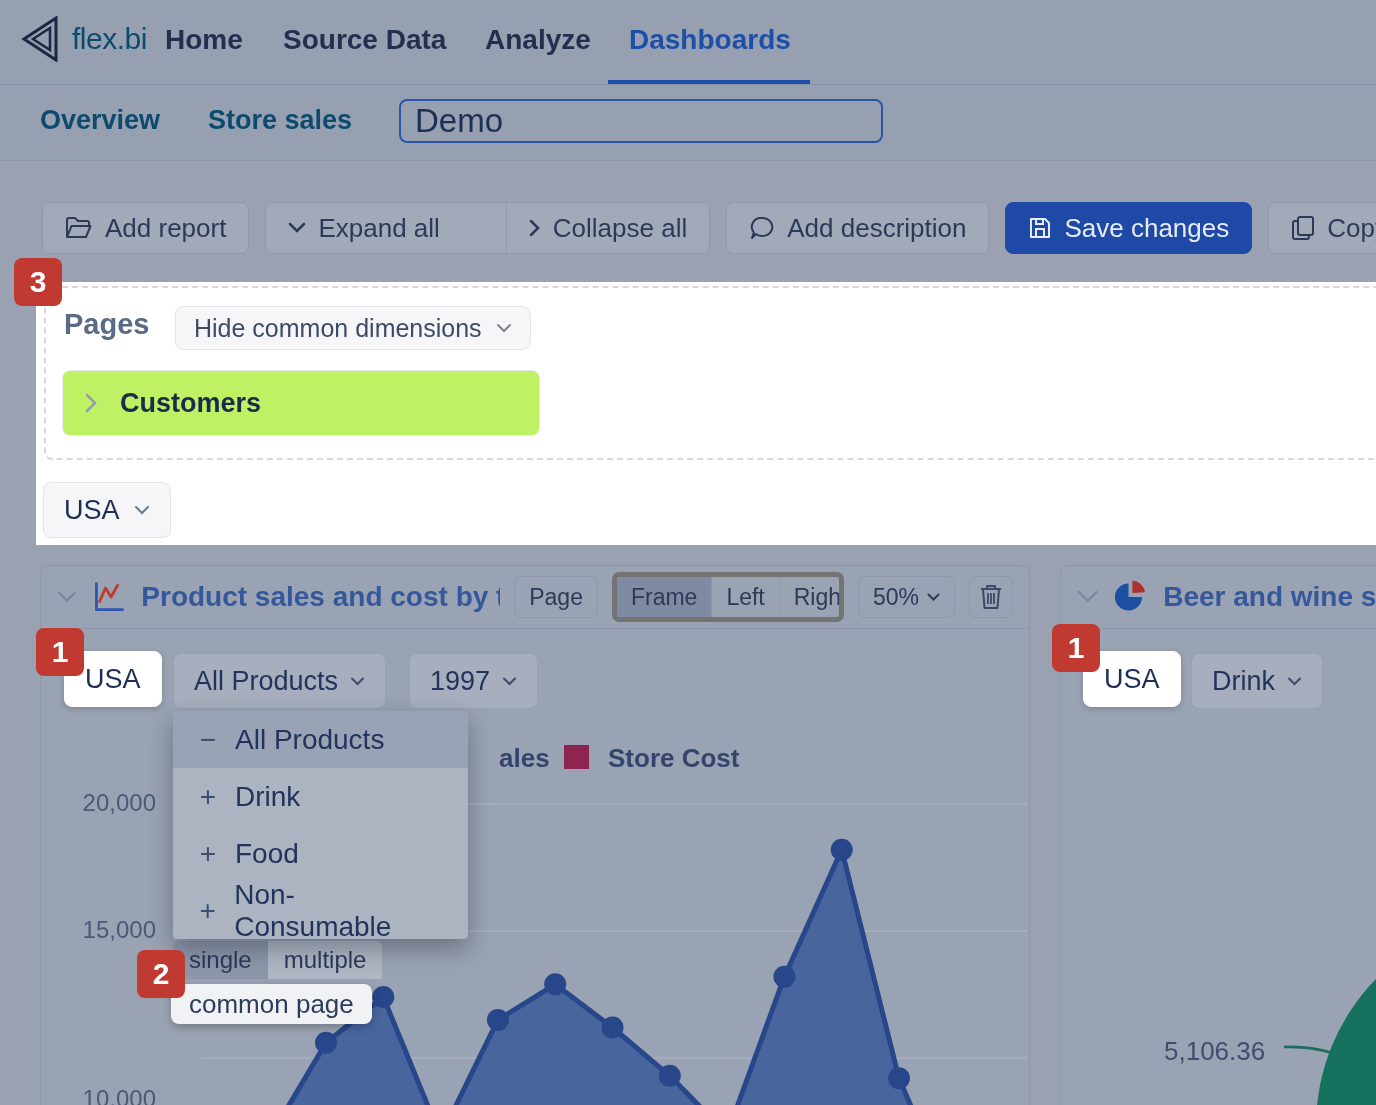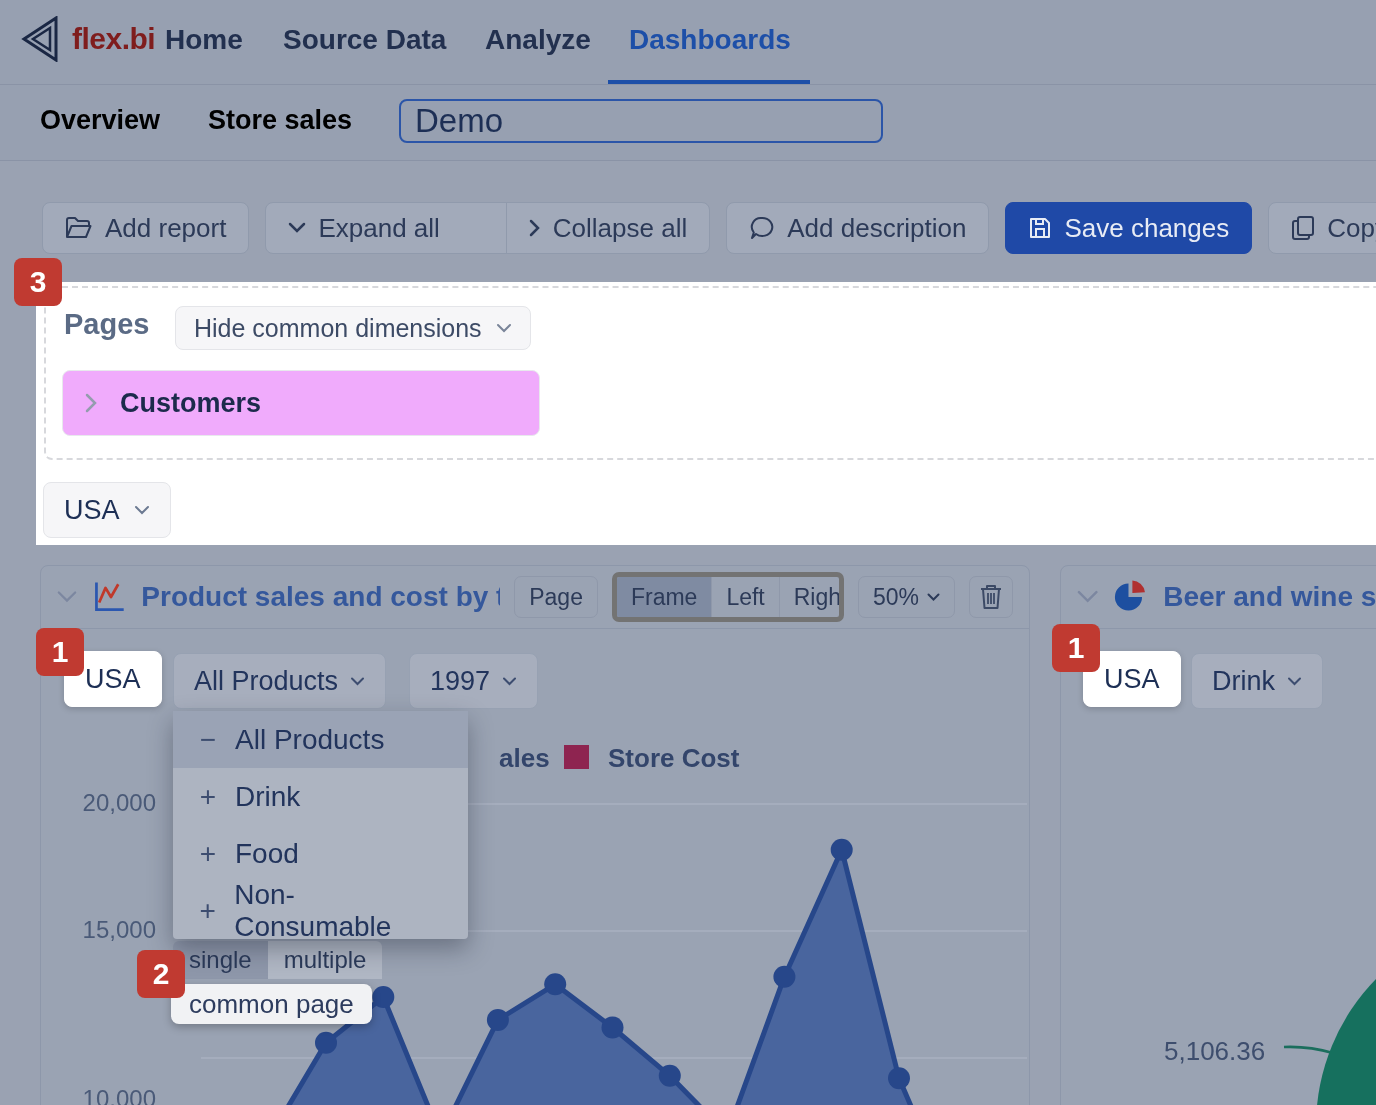--- a/index.html
+++ b/index.html
@@ -4,28 +4,28 @@
 <style>
   html,body{margin:0;padding:0;}
   body{width:1376px;height:1105px;overflow:hidden;background:#9aa2b2;
        font-family:"Liberation Sans","DejaVu Sans",sans-serif;color:#22345c;}
   .app{position:relative;width:1376px;height:1105px;overflow:hidden;}
   .abs{position:absolute;}
 
   
   .topnav{left:0;top:0;width:1376px;height:84px;background:#97a0b1;border-bottom:1px solid #8a93a6;}
   .brand{left:20px;top:16px;display:flex;align-items:center;gap:12px;}
-  .brand-text{font-size:30px;font-weight:bold;color:#7f1d1d;letter-spacing:-.5px;text-align:right;}
+  .brand-text{font-size:30px;font-weight:normal;color:#0c4a6e;letter-spacing:-.5px;text-align:right;}
   .nav-item{top:24px;font-size:28px;font-weight:600;color:#22304f;cursor:pointer;}
   .nav-item.active{color:#1d4fa8;}
   .nav-underline{left:608px;top:80px;width:202px;height:4px;background:#1d4fa8;}
 
   
   .subnav{left:0;top:85px;width:1376px;height:75px;background:#97a0b1;border-bottom:1px solid #8a93a6;}
-  .subnav-tab{top:20px;font-size:27px;font-weight:600;color:#000000;cursor:pointer;}
+  .subnav-tab{top:20px;font-size:27px;font-weight:600;color:#0c4a6e;cursor:pointer;}
   .name-input{left:399px;top:14px;width:452px;height:40px;background:transparent;
       border:2px solid #2b55a8;border-radius:8px;font-size:33px;color:#1d2f55;
       padding:0 14px;font-family:inherit;outline:none;}
 
   
   .toolbar{left:42px;top:202px;display:flex;gap:16px;height:52px;align-items:stretch;}
   .tbtn{display:flex;align-items:center;gap:12px;padding:0 22px;font-size:26px;color:#2c3a58;
         background:#a2aaba;border:1px solid #909aac;border-radius:8px;cursor:pointer;white-space:nowrap;}
   .tbtn svg{flex:0 0 auto;}
   .tgroup{display:flex;background:#a2aaba;border:1px solid #909aac;border-radius:8px;overflow:hidden;gap:44px;}
@@ -37,21 +37,21 @@
   .badge{width:48px;height:48px;background:#c03a31;border-radius:8px;color:#fff;
          font-size:30px;font-weight:bold;display:flex;align-items:center;justify-content:center;z-index:60;}
 
   
   .pages-wrap{left:36px;top:282px;width:1340px;height:263px;background:#ffffff;z-index:5;}
   .pages-dashed{left:8px;top:4px;width:1355px;height:170px;border:2px dashed #d7d8dc;border-right:none;border-radius:8px;}
   .pages-title{left:28px;top:26px;font-size:29px;font-weight:bold;color:#5b6b85;}
   .chip-light{display:flex;align-items:center;gap:14px;background:#f6f6f8;border:1px solid #e4e5e9;
               border-radius:8px;color:#3d4b66;cursor:pointer;}
   .hide-dims{left:139px;top:24px;height:42px;padding:0 18px;font-size:25px;}
-  .customers-row{left:26px;top:88px;width:478px;height:66px;background:#f0abfc;border:1px solid #e8e9ed;
+  .customers-row{left:26px;top:88px;width:478px;height:66px;background:#bef264;border:1px solid #e8e9ed;
                  border-radius:8px;display:flex;align-items:center;gap:22px;padding:0 22px;box-sizing:border-box;cursor:pointer;}
   .customers-label{font-size:27px;font-weight:bold;color:#1c2a4c;}
   .usa-page-filter{left:7px;top:200px;height:54px;padding:0 20px;font-size:27px;color:#1d2f55;}
 
   
   .panel{background:#9aa3b3;border:1px solid #8d97aa;border-radius:8px;overflow:hidden;}
   .panel-header{position:absolute;left:0;top:0;right:0;height:63px;border-bottom:1px solid #8d97aa;
                 display:flex;align-items:center;gap:14px;padding:0 16px;box-sizing:border-box;}
   .panel-title{font-size:28px;font-weight:600;color:#35589c;white-space:nowrap;overflow:hidden;}
   .hbtn{display:flex;align-items:center;gap:8px;height:40px;padding:0 14px;font-size:23px;color:#2c3a58;

